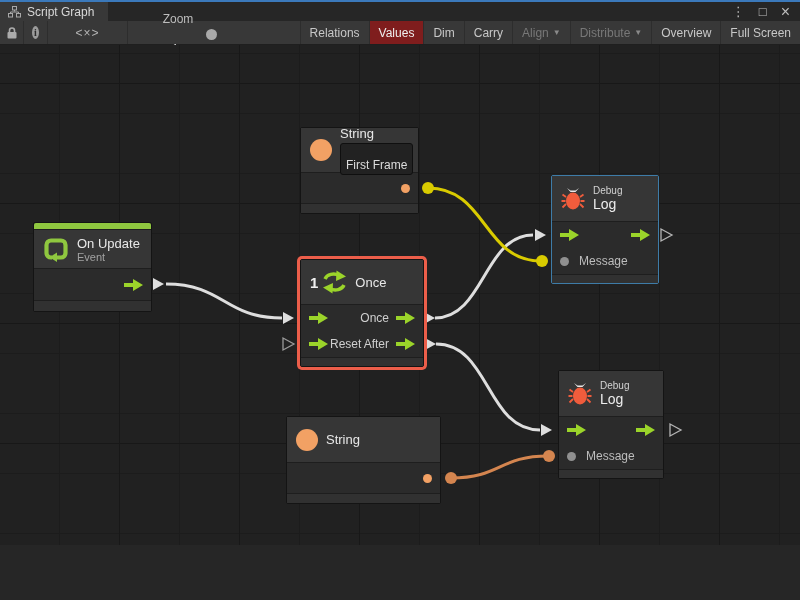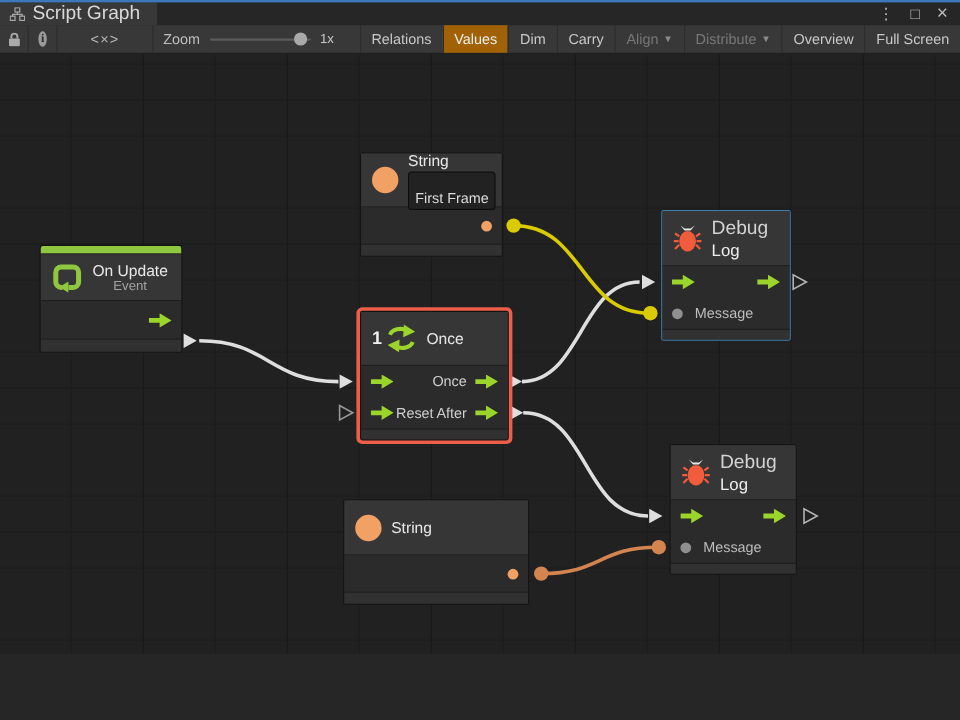--- a/index.html
+++ b/index.html
@@ -5,40 +5,40 @@
   * { margin:0; padding:0; box-sizing:border-box; }
   html,body { width:800px; height:600px; overflow:hidden; background:#262626;
     font-family:"Liberation Sans", sans-serif; -webkit-font-smoothing:antialiased; }
   .window { position:relative; width:800px; height:600px; background:#262626; }
   .topline { position:absolute; top:0; left:0; width:800px; height:2px; background:#3b79bb; z-index:10; }
 
   
   .tabbar { position:absolute; top:2px; left:0; width:800px; height:19px; background:#262626;
     display:flex; align-items:stretch; }
   .tab { display:flex; align-items:center; gap:6px; padding:0 14px 0 8px; background:#383838;
-    color:#d8d8d8; font-size:16px; }
+    color:#d8d8d8; font-size:12px; }
   .tabbar-spacer { flex:1; }
   .win-controls { display:flex; align-items:center; gap:14px; padding-right:10px; color:#bdbdbd; }
   .win-controls span { cursor:default; line-height:1; }
 
   
   .toolbar { position:absolute; top:21px; left:0; width:800px; height:24px; background:#383838;
     border-bottom:1px solid #1f1f1f; display:flex; align-items:stretch; color:#c8c8c8; font-size:12px; }
   .tcell { display:flex; align-items:center; justify-content:center; border-right:1px solid #2d2d2d; }
   .tbtn { padding:0 8px; cursor:default; }
   .codecell { width:80px; color:#b5b5b5; letter-spacing:1px; }
   .graphcell { padding:0 10px; gap:5px; border-right:none; }
   .zoomcell { border-right:none; padding:0 8px; gap:8px; }
   .zoom-track { position:relative; width:84px; height:2px; background:#5a5a5a; border-radius:1px; }
   .zoom-handle { position:absolute; top:-5px; left:70px; width:11px; height:11px; border-radius:50%;
     background:#a9a9a9; }
   .toolbar-right { margin-left:auto; display:flex; align-items:stretch; }
   .mbtn { display:flex; align-items:center; padding:0 9px; border-left:1px solid #2d2d2d;
     color:#c8c8c8; cursor:default; gap:4px; }
-  .mbtn.active { background:#a16207; color:#efefef; }
+  .mbtn.active { background:#7f1d1d; color:#efefef; }
   .mbtn.disabled { color:#787878; }
   .dd { font-size:8px; color:#8a8a8a; }
 
   
   .canvas { position:absolute; top:45px; left:0; width:800px; height:500px; background:#212121;
     background-image:
       linear-gradient(#181818 1px, transparent 1px),
       linear-gradient(90deg,#181818 1px, transparent 1px),
       linear-gradient(#1c1c1c 1px, transparent 1px),
       linear-gradient(90deg,#1c1c1c 1px, transparent 1px);
@@ -66,35 +66,35 @@
   .portlabel { font-size:12px; color:#cfcfcf; }
 
   .selected { box-shadow:0 0 0 3px #ec5e4a; }
   .focused  { border:1px solid #3e7ca8; }
 
   .arrow { display:inline-block; line-height:0; }
 
   
   .n-string1 { left:300px; top:82px;  width:119px; }
   .n-string1 .header { height:45px; }  .n-string1 .body { height:30px; }  .n-string1 .footer { height:10px; }
-  .n-onupdate { left:33px; top:159px; width:119px;text-align:center; }
+  .n-onupdate { left:33px; top:177px; width:119px; }
   .strip { height:7px; background:#8fc73f; border-bottom:1px solid #1e1e1e; border-radius:2px 2px 0 0; }
   .n-onupdate .header { height:39px; } .n-onupdate .body { height:31px; } .n-onupdate .footer { height:11px; }
   .n-once { left:300px; top:214px; width:124px; }
   .n-once .header { height:45px; } .n-once .row { height:26px; } .n-once .footer { height:9px; }
   .n-debug1 { left:551px; top:130px; width:108px; }
   .n-debug2 { left:558px; top:325px; width:106px; }
   .n-debug1 .header,.n-debug2 .header { height:46px; }
   .n-debug1 .row,.n-debug2 .row { height:26px; }
   .n-debug1 .footer,.n-debug2 .footer { height:9px; }
   .n-string2 { left:286px; top:371px; width:155px; }
   .n-string2 .header { height:46px; } .n-string2 .body { height:30px; } .n-string2 .footer { height:10px; }
 
   .once-badge { font-size:15px; color:#f0f0f0; font-weight:bold; }
-  .dtitle-sm { font-size:16px; color:#d2d2d2;text-align:right; }
+  .dtitle-sm { font-size:10px; color:#d2d2d2;text-align:right; }
   .dtitle-lg { font-size:14px; color:#ededed; }
 </style>
 </head>
 <body>
 
 <div class="window">
   <div class="topline"></div>
 
   <div class="tabbar">
     <div class="tab">
@@ -124,21 +124,21 @@
           <rect x="0.5" y="5" width="9" height="6.5" rx="1" fill="#ababab"></rect>
         </svg>
       </span>
     </div>
     <div class="tcell tbtn" style="width:24px;">
       <span style="width:13px;height:13px;border-radius:50%;background:#9b9b9b;color:#2b2b2b;font-size:10px;font-weight:bold;display:flex;align-items:center;justify-content:center;font-family:'Liberation Serif',serif;">i</span>
     </div>
     <div class="tcell codecell">
       <span>&lt;×&gt;</span>
     </div>
-    <div class="tcell zoomcell" style="">
+    <div class="tcell zoomcell" style="flex-direction:column;">
       <span style="color:#bdbdbd;">Zoom</span>
       <span class="zoom-track">
         <span class="zoom-handle"></span>
       </span>
       <span style="font-size:11px;">1x</span>
     </div>
     <div class="toolbar-right">
       <div class="mbtn">
           <span>Relations</span>
         </div>

